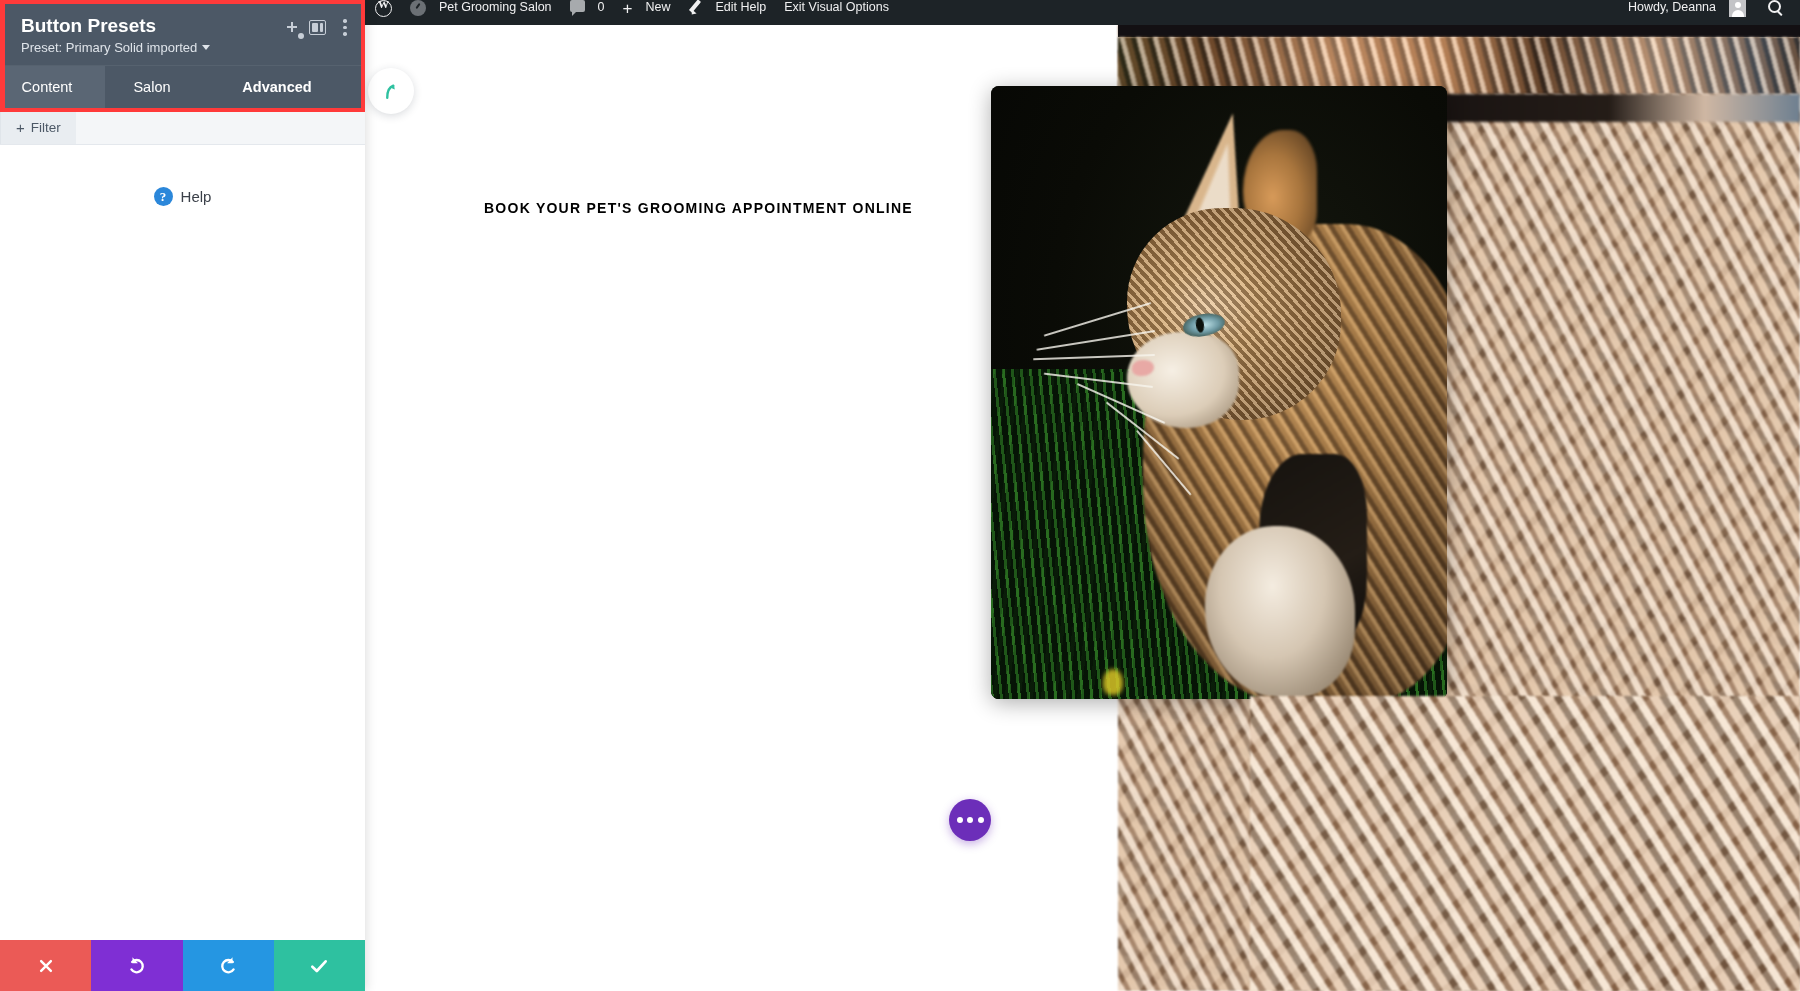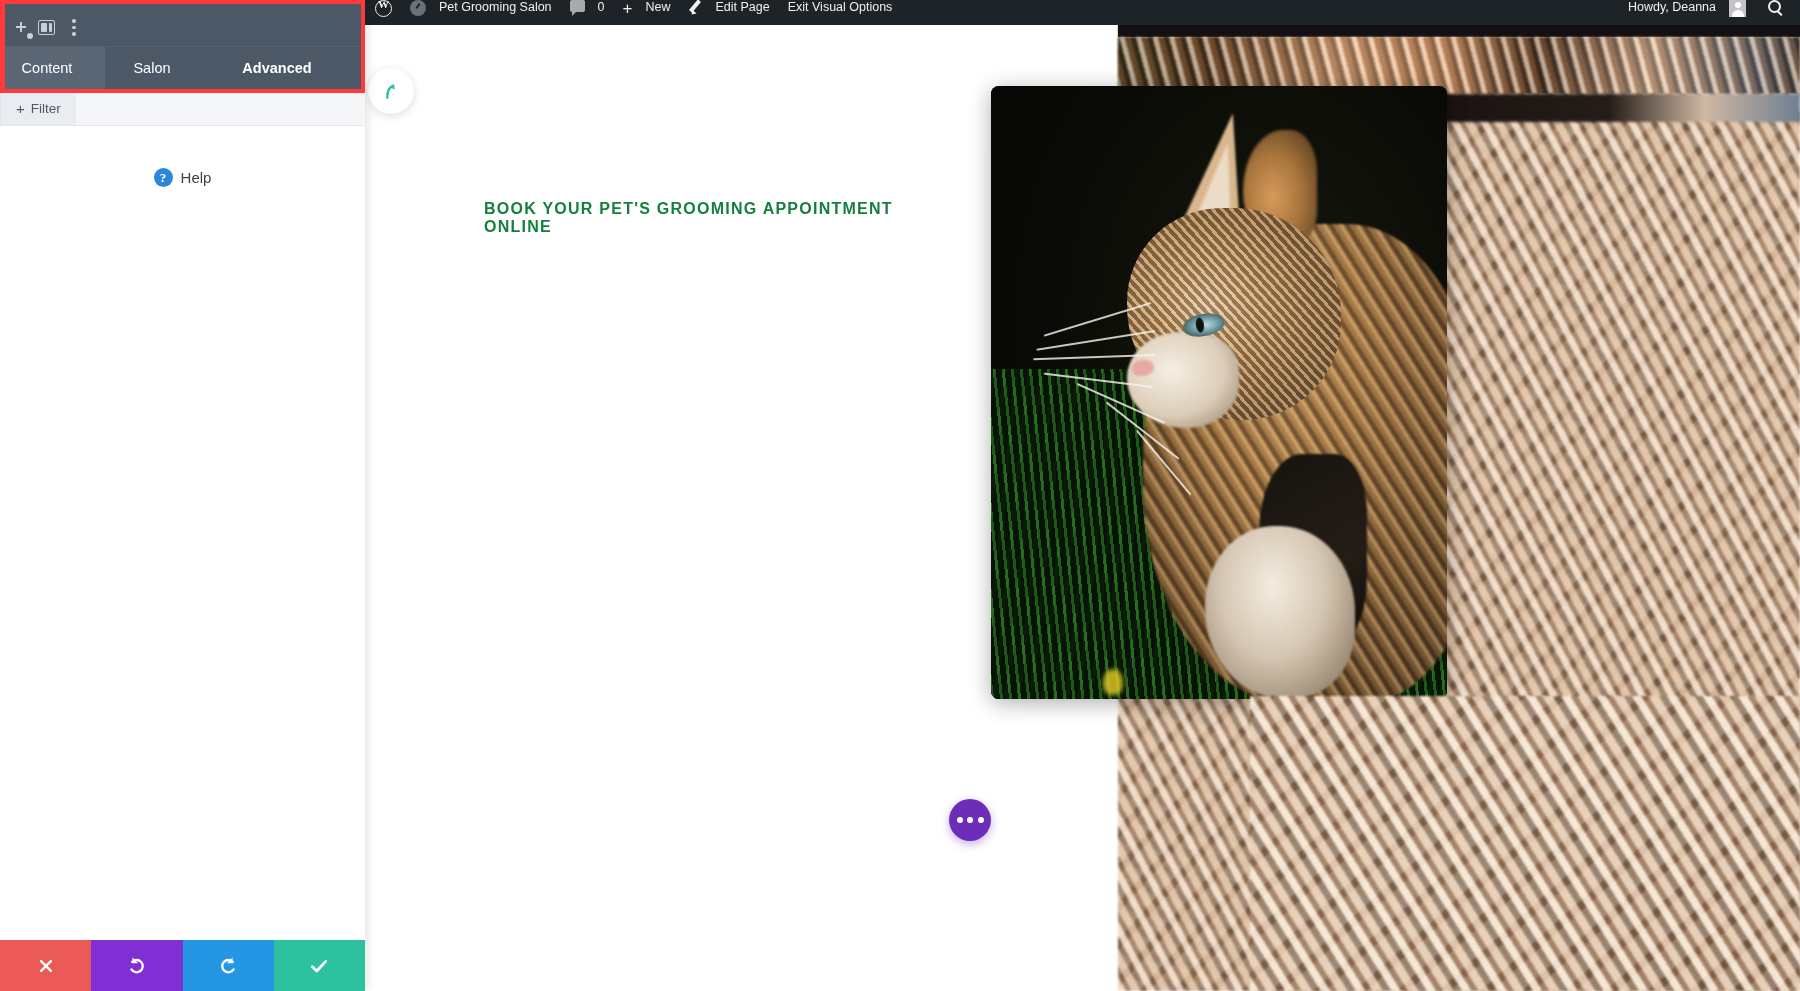--- a/index.html
+++ b/index.html
@@ -224,22 +224,22 @@
       repeating-linear-gradient(-42deg, rgba(242,222,200,.65) 0 10px, rgba(96,66,44,.45) 10px 18px, rgba(250,238,224,.6) 18px 28px),
       linear-gradient(150deg, #d2ae8e 0%, #e0c3a6 45%, #b99274 100%);
     filter: blur(1.2px);
   }
 
   
   .hero {
     position: absolute; left: 119px; top: 175px; width: 480px;
   }
   .eyebrow {
-    font-size: 16px; letter-spacing: 1.25px; font-weight: 600;
-    color: #15803d; text-transform: uppercase; margin-bottom: 24px;
+    font-size: 14px; letter-spacing: 1.25px; font-weight: 600;
+    color: #000000; text-transform: uppercase; margin-bottom: 24px;
   }
   .hero-title {
     font-size: 72px; line-height: 1.045; font-weight: 700;
     color: #111322; letter-spacing: -1.6px; margin-bottom: 42px;
   }
   .hero-para {
     font-size: 16.5px; line-height: 1.62; color: #3a3d48;
     width: 460px; margin-bottom: 40px;
   }
   .cta-btn {
@@ -445,21 +445,21 @@
       <div class="ab-item">
         <span class="comment-bubble"></span>
         <span>0</span>
       </div>
       <div class="ab-item">
         <span class="plus-glyph">+</span>
         <span>New</span>
       </div>
       <div class="ab-item">
         <span class="pencil-glyph"></span>
-        <span>Edit Page</span>
+        <span>Edit Help</span>
       </div>
       <div class="ab-item">
         <span>Exit Visual Options</span>
       </div>
     </div>
     <div class="ab-right">
       <div class="ab-item">
         <span>Howdy, Deanna</span>
         <span class="avatar-box"></span>
       </div>
@@ -473,20 +473,27 @@
     <svg class="gi" width="18" height="18" viewBox="0 0 24 24">
       <path d="M7 21 C7 12 9 7 15 5" stroke="#2ec1a0" stroke-width="3.2" fill="none" stroke-linecap="round"></path>
       <path d="M10 7 L16 3.5 L17 10 Z" fill="#2ec1a0"></path>
     </svg>
   </div>
 
   <div class="panel">
 
     <div class="panel-head-wrap">
       <div class="panel-head">
+        <div class="panel-head-text">
+          <div class="panel-title">Button Presets</div>
+          <div class="panel-subtitle">
+            <span>Preset: Primary Solid imported</span>
+            <span class="caret-down"></span>
+          </div>
+        </div>
         <div class="head-icons">
           <span class="icon-btn">
             <span class="icn-focus">
               <i class="crn c1"></i><i class="crn c2"></i><i class="crn c3"></i><i class="crn c4"></i>
               <i class="dot"></i>
             </span>
           </span>
           <span class="icon-btn">
             <span class="icn-layout"></span>
           </span>

